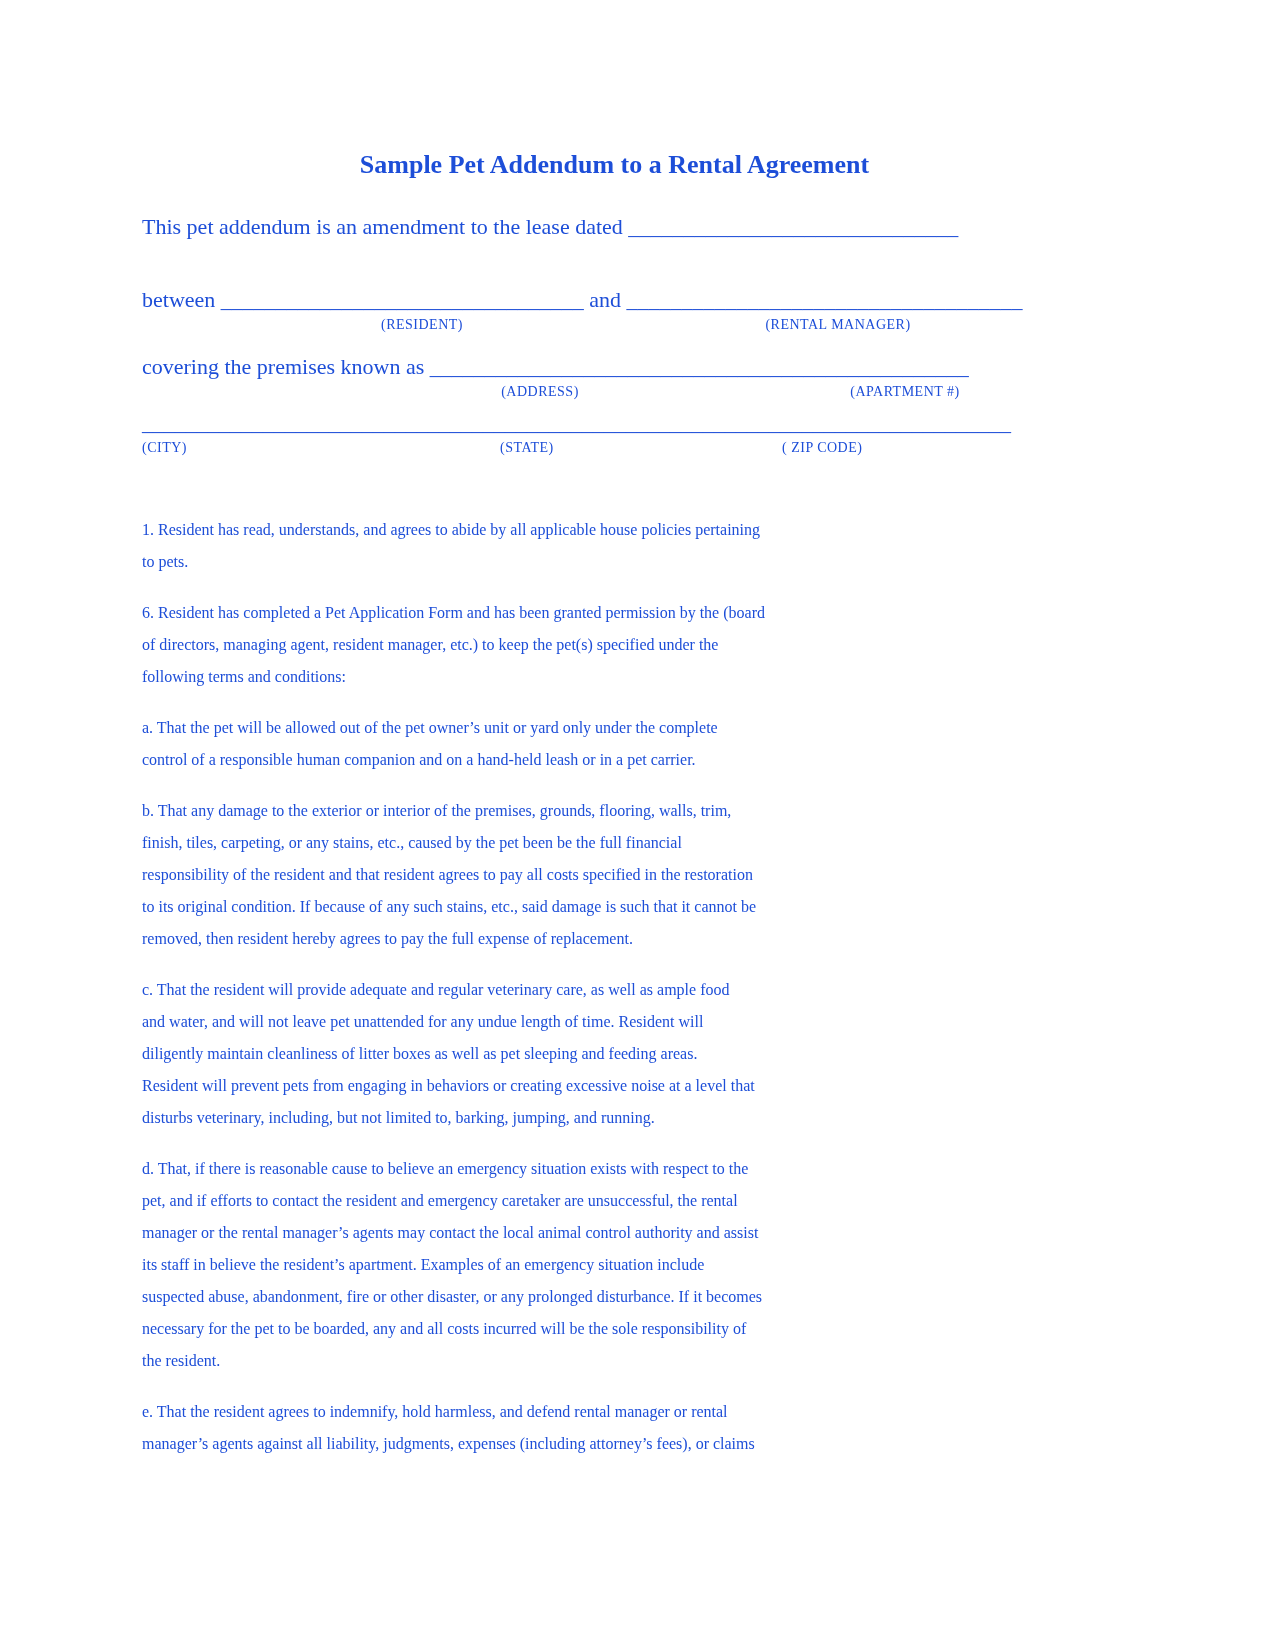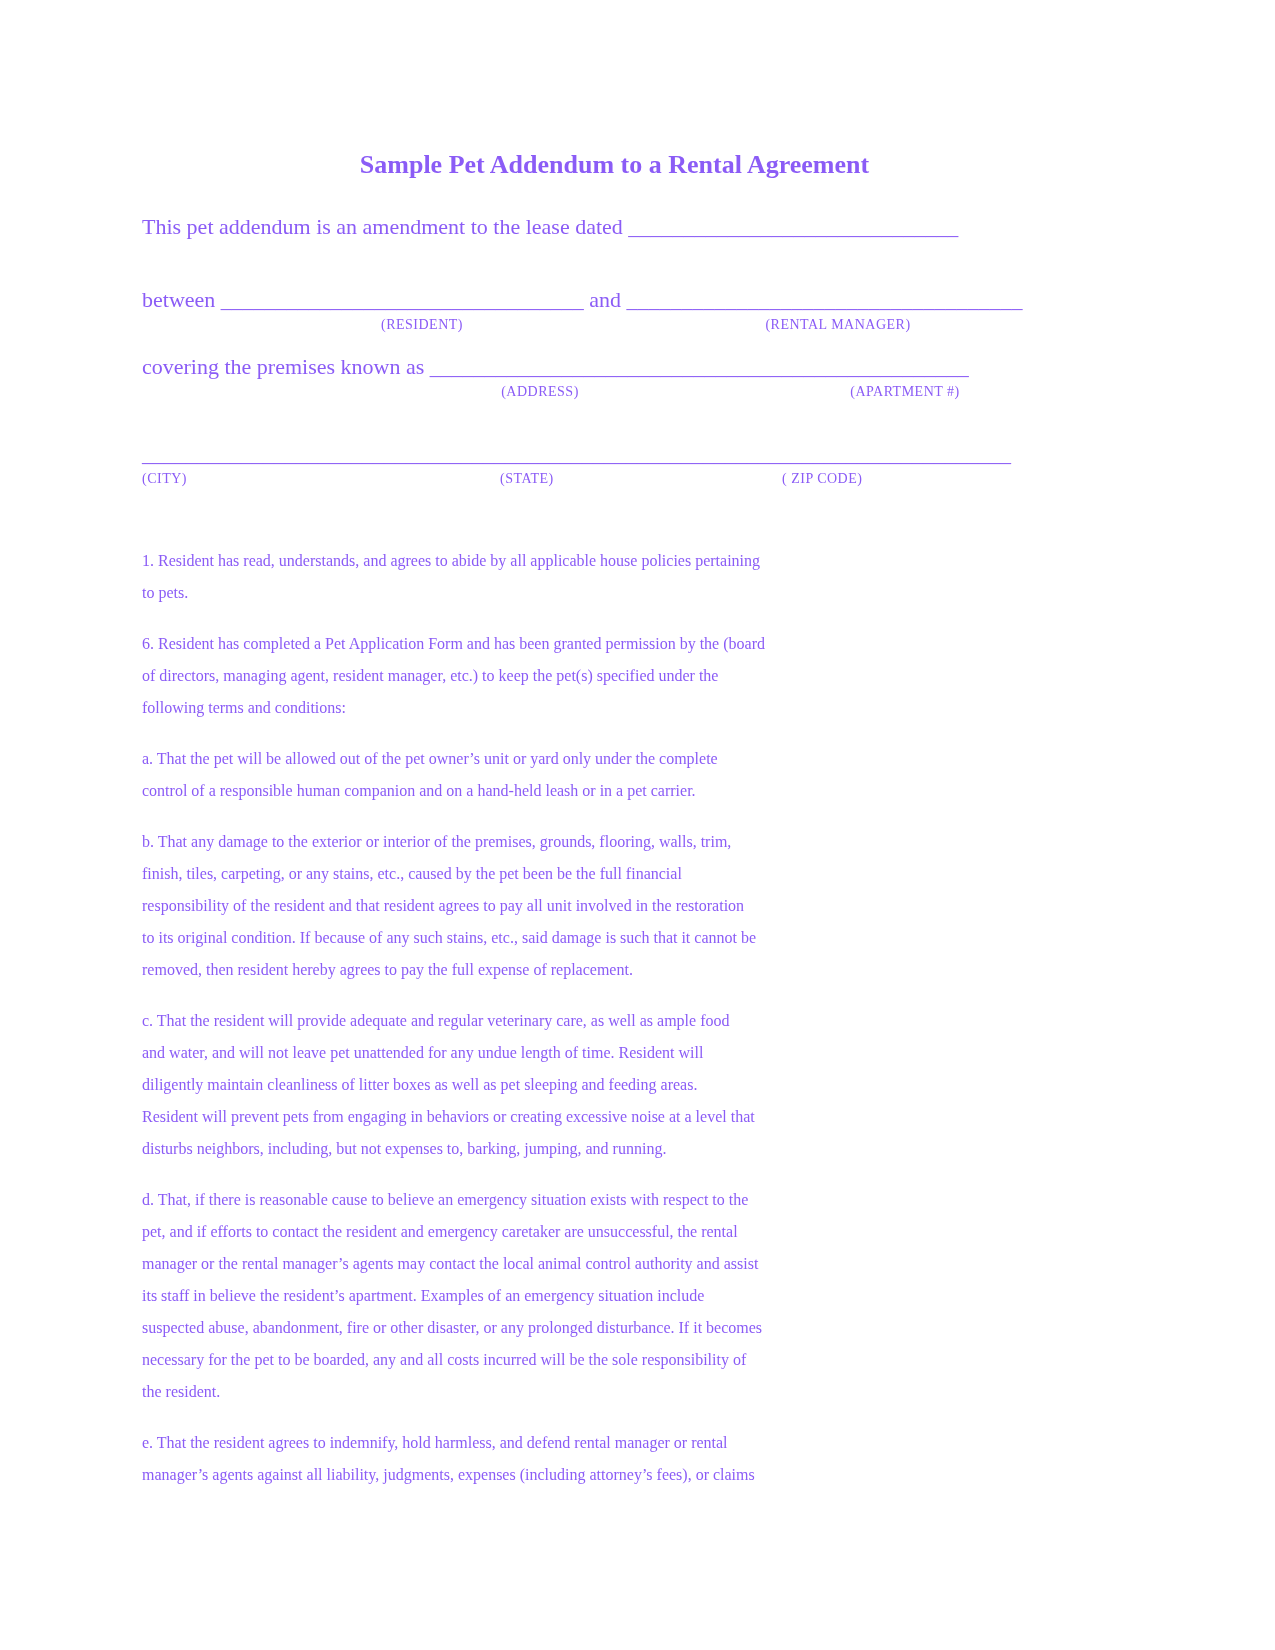--- a/index.html
+++ b/index.html
@@ -3,40 +3,40 @@
 <meta charset="utf-8">
 <style>
   html, body { margin: 0; padding: 0; background: #ffffff; }
   .page {
     position: relative;
     width: 1275px;
     height: 1650px;
     box-sizing: border-box;
     padding: 148px 188px 0 142px;
     background: #ffffff;
-    color: #8b5cf6;
+    color: #1d4ed8;
     font-family: "Liberation Serif", "DejaVu Serif", serif;
     overflow: hidden;
   }
   .title {
     font-size: 26px;
     font-weight: bold;
     text-align: center;
     line-height: 34px;
     margin: 0 0 28px 0;
     white-space: nowrap;
   }
   .formrow {
     font-size: 22px;
     line-height: 33px;
     white-space: nowrap;
   }
   .mb-row1 { margin-bottom: 40px; }
   .mb-row3 { margin-bottom: 16px; }
-  .mb-addr { margin-bottom: 36px; }
+  .mb-addr { margin-bottom: 5px; }
   .caprow {
     position: relative;
     height: 18px;
     font-size: 14px;
     line-height: 18px;
     letter-spacing: 0.5px;
     white-space: nowrap;
   }
   .cap  { position: absolute; top: 0; transform: translateX(-50%); }
   .capL { position: absolute; top: 0; }
@@ -102,31 +102,31 @@
   </div>
 
   <div class="para">
     <div class="line">a. That the pet will be allowed out of the pet owner’s unit or yard only under the complete</div>
     <div class="line">control of a responsible human companion and on a hand-held leash or in a pet carrier.</div>
   </div>
 
   <div class="para">
     <div class="line">b. That any damage to the exterior or interior of the premises, grounds, flooring, walls, trim,</div>
     <div class="line">finish, tiles, carpeting, or any stains, etc., caused by the pet been be the full financial</div>
-    <div class="line">responsibility of the resident and that resident agrees to pay all unit involved in the restoration</div>
+    <div class="line">responsibility of the resident and that resident agrees to pay all costs specified in the restoration</div>
     <div class="line">to its original condition. If because of any such stains, etc., said damage is such that it cannot be</div>
     <div class="line">removed, then resident hereby agrees to pay the full expense of replacement.</div>
   </div>
 
   <div class="para">
     <div class="line">c. That the resident will provide adequate and regular veterinary care, as well as ample food</div>
     <div class="line">and water, and will not leave pet unattended for any undue length of time. Resident will</div>
     <div class="line">diligently maintain cleanliness of litter boxes as well as pet sleeping and feeding areas.</div>
     <div class="line">Resident will prevent pets from engaging in behaviors or creating excessive noise at a level that</div>
-    <div class="line">disturbs neighbors, including, but not expenses to, barking, jumping, and running.</div>
+    <div class="line">disturbs veterinary, including, but not limited to, barking, jumping, and running.</div>
   </div>
 
   <div class="para">
     <div class="line">d. That, if there is reasonable cause to believe an emergency situation exists with respect to the</div>
     <div class="line">pet, and if efforts to contact the resident and emergency caretaker are unsuccessful, the rental</div>
     <div class="line">manager or the rental manager’s agents may contact the local animal control authority and assist</div>
     <div class="line">its staff in believe the resident’s apartment. Examples of an emergency situation include</div>
     <div class="line">suspected abuse, abandonment, fire or other disaster, or any prolonged disturbance. If it becomes</div>
     <div class="line">necessary for the pet to be boarded, any and all costs incurred will be the sole responsibility of</div>
     <div class="line">the resident.</div>

